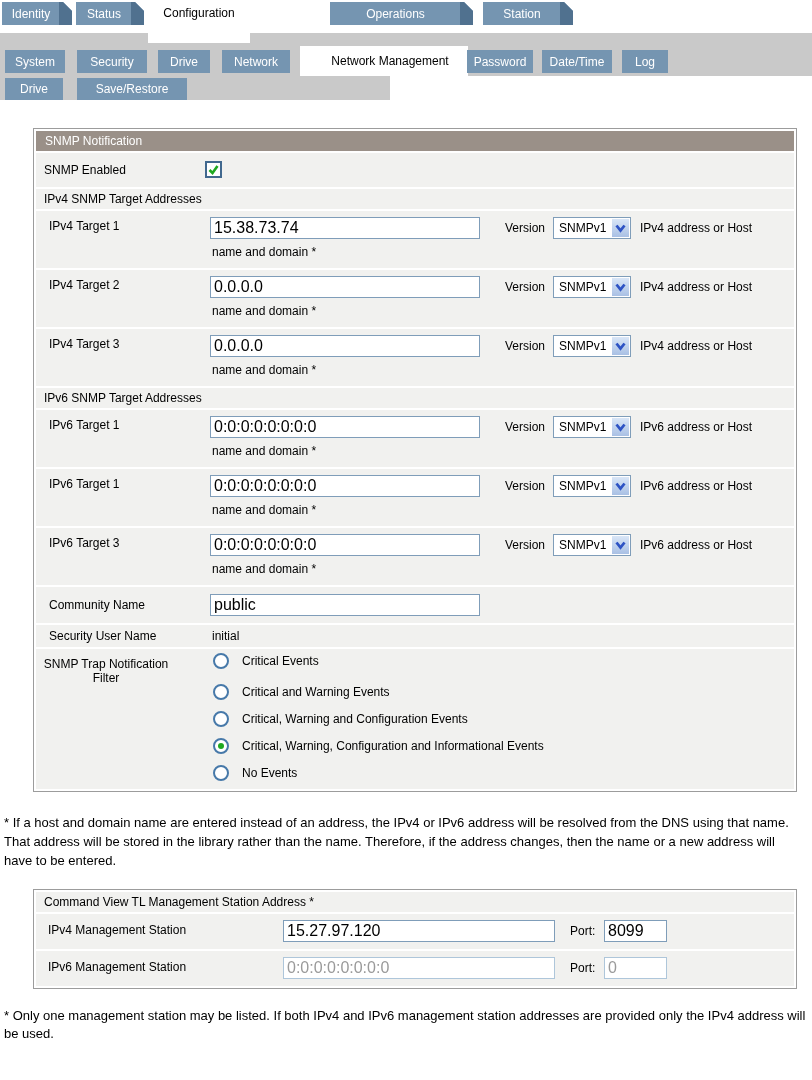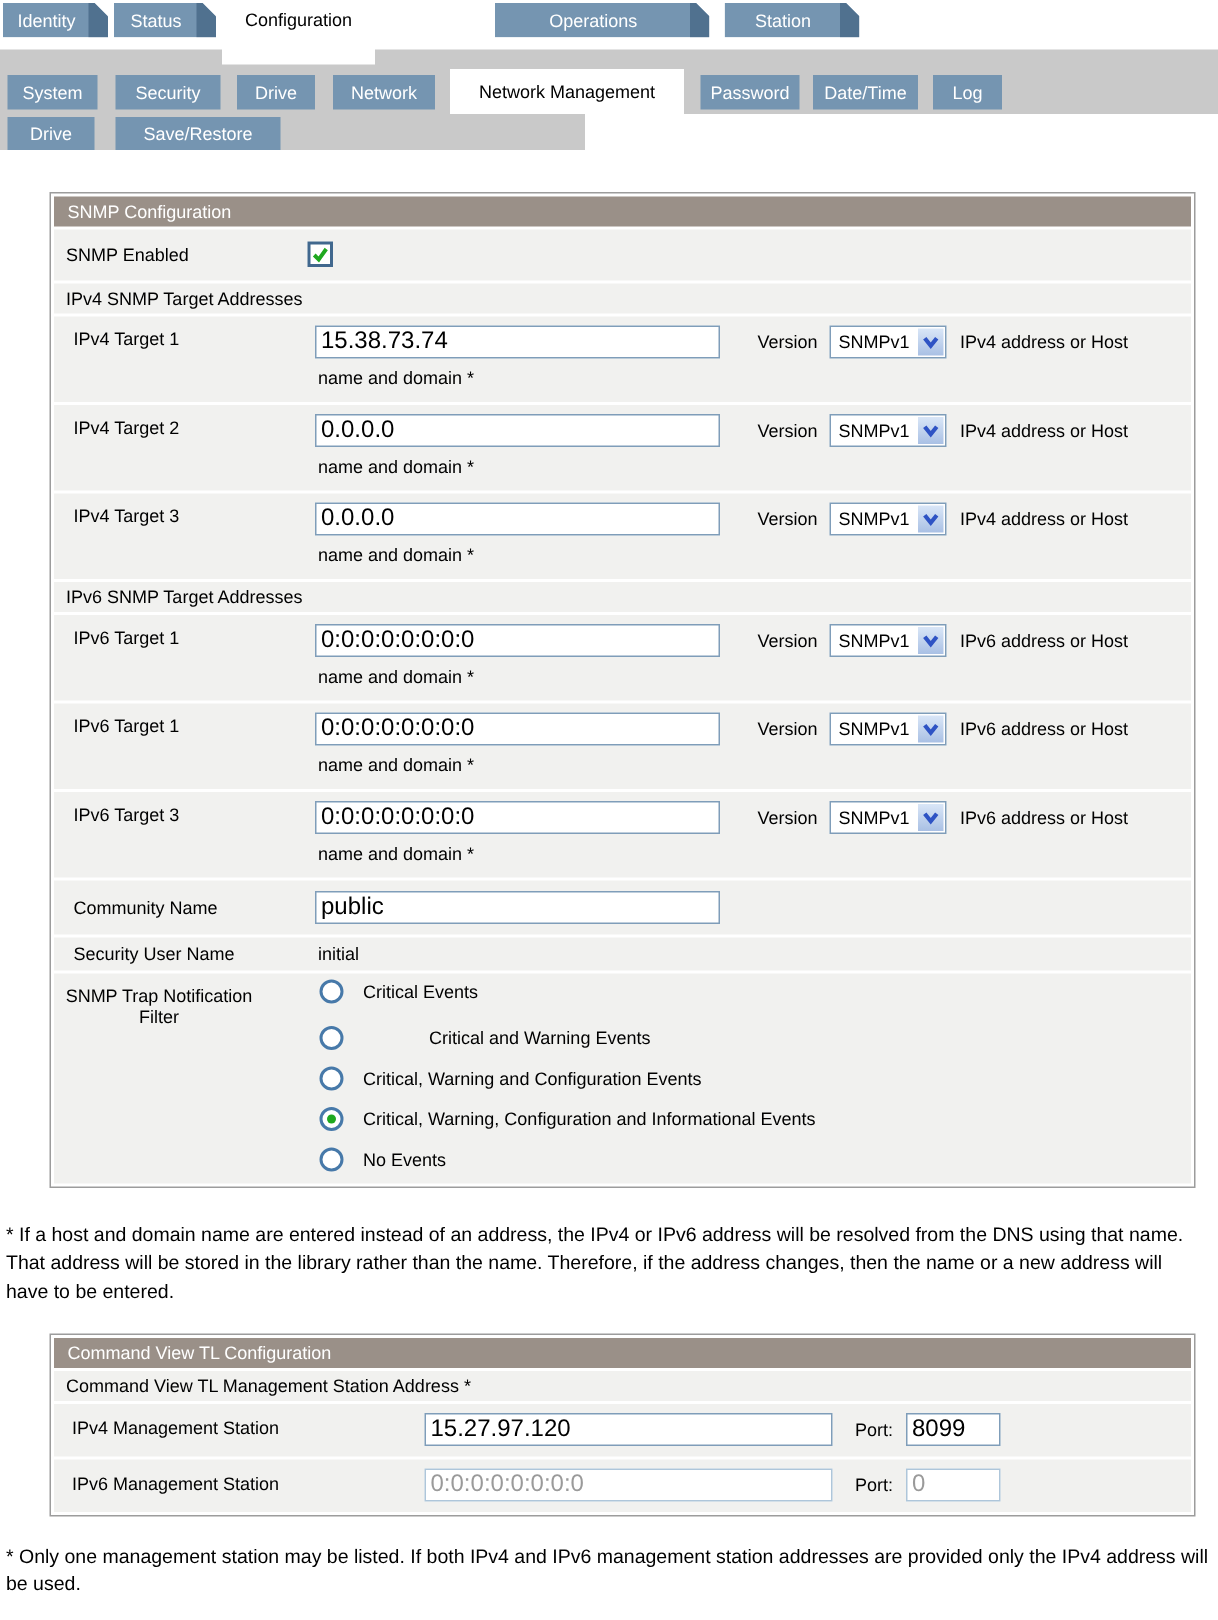--- a/index.html
+++ b/index.html
@@ -25,21 +25,21 @@
     align-items:flex-start;
   }
   .tab.selected::after { display:none; }
   .tab.selected .tlab { padding-right:0; line-height:23px; }
 
   .stab {
     position:absolute; top:50px; height:23px; background:#7595B1; color:#fff;
     display:flex; align-items:center; justify-content:center; cursor:default; z-index:2;
   }
   .stab.row3 { top:78px; height:22px; }
-  .stab.selected { background:#fff; color:#000; top:46px; height:30px; }
+  .stab.selected { background:#fff; color:#000; top:46px; height:30px;padding-left:12px; }
 
   
   .tbl { width:758px; margin-left:33px; border:1px solid #9C9C9C; background:#fff; padding:2px; }
   .snmp { margin-top:28px; }
   .cvtl-tbl { margin-top:18px; }
   .thead {
     background:#9A9088; color:#fff; height:20px; line-height:20px;
     padding-left:9px; margin-bottom:2px;
   }
   .trow { position:relative; background:#F1F1EF; margin-bottom:2px; }
@@ -85,21 +85,21 @@
 
   .checkbox {
     position:absolute; left:169px; top:8px; width:13px; height:13px;
     border:2px solid #41688E; background:#fff;
     display:flex; align-items:center; justify-content:center; cursor:default;
   }
   .checkbox .chk { display:none; }
   .checkbox.checked .chk { display:block; }
 
   .radio-line { position:absolute; left:177px; height:16px; display:flex; align-items:center; cursor:default; }
-  .rl0 { top:4px; } .rl1 { top:35px;gap:44px; } .rl2 { top:62px; } .rl3 { top:89px; } .rl4 { top:116px; }
+  .rl0 { top:4px; } .rl1 { top:35px; } .rl2 { top:62px; } .rl3 { top:89px; } .rl4 { top:116px; }
   .radio {
     position:relative; width:12px; height:12px; border:2px solid #4779A9;
     border-radius:50%; background:#fff; margin-right:13px; flex:none;
   }
   .radio.selected::after {
     content:""; position:absolute; left:3px; top:3px; width:6px; height:6px;
     border-radius:50%; background:#1FA81F;
   }
 
   
@@ -169,21 +169,21 @@
     </div>
   <div class="stab row3" style="left:5px;width:58px">
       <span>Drive</span>
     </div>
   <div class="stab row3" style="left:77px;width:110px">
       <span>Save/Restore</span>
     </div>
 </div>
 
 <div class="tbl snmp">
-  <div class="thead"><span>SNMP Configuration</span></div>
+  <div class="thead"><span>SNMP Notification</span></div>
 
   <div class="trow r-enabled">
     <div class="lbl">SNMP Enabled</div>
     <div class="checkbox checked">
       <svg class="chk" width="13" height="13" viewBox="0 0 13 13">
           <path d="M2.5 7 L5.5 10 L10.5 3" fill="none" stroke="#1FA81F" stroke-width="2.6"></path>
         </svg>
     </div>
   </div>
 
@@ -318,21 +318,20 @@
     <div class="radio-line rl4">
       <span class="radio"></span>
       <span>No Events</span>
     </div>
   </div>
 </div>
 
 <div class="fn">* If a host and domain name are entered instead of an address, the IPv4 or IPv6 address will be resolved from the DNS using that name. That address will be stored in the library rather than the name. Therefore, if the address changes, then the name or a new address will have to be entered.</div>
 
 <div class="tbl cvtl-tbl">
-  <div class="thead"><span>Command View TL Configuration</span></div>
   <div class="trow r-sub"><span>Command View TL Management Station Address *</span></div>
 
   <div class="trow r-mgmt">
     <div class="lbl">IPv4 Management Station</div>
     <input class="text-input mgmt" value="15.27.97.120" style="">
     <div class="port-lbl">Port:</div>
     <input class="text-input port" value="8099" style="">
   </div>
 
   <div class="trow r-mgmt disabled">

